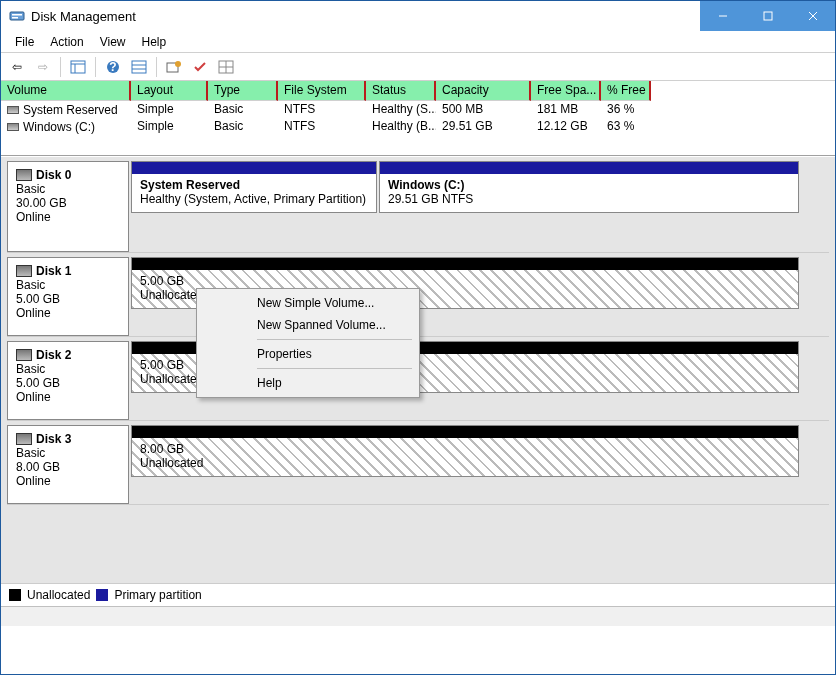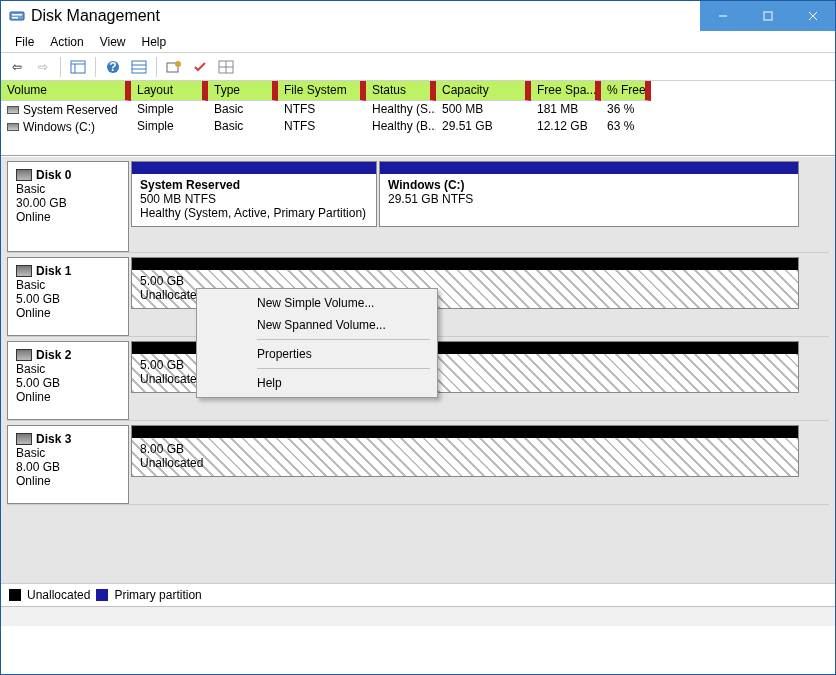--- a/index.html
+++ b/index.html
@@ -1,32 +1,32 @@
 <!DOCTYPE html>
 <html><head>
 <meta charset="utf-8">
 <style>
 * { box-sizing: border-box; font-family: "Segoe UI", Tahoma, sans-serif; font-size: 12px; }
 body { margin: 0; background: #fff; width: 836px; height: 675px; overflow: hidden; border: 1px solid #1e5a9e; }
 .titlebar { background: #fff; height: 30px; display: flex; align-items: center; padding: 0 0 0 8px; }
 .titlebar .ticon { width: 16px; height: 16px; margin-right: 6px; }
-.title-text { font-size: 16px; color: #000; }
+.title-text { font-size: 13px; color: #000; }
 .spacer { flex: 1; }
 .winbtn { width: 45px; height: 30px; display:flex; align-items:center; justify-content:center; color:#fff; }
 .winbtn.min, .winbtn.max { background:#4f95d9; }
 .winbtn.close { background:#4f95d9; }
 .menubar { height: 22px; background:#fff; display:flex; align-items:center; padding: 0 6px; border-bottom: 1px solid #d0d0d0;}
 .menuitem { padding: 2px 8px; cursor:default; }
 .toolbar { height: 28px; background:#fff; display:flex; align-items:center; padding: 0 4px; border-bottom: 1px solid #d0d0d0; gap:2px;}
 .tbtn { width:24px; height:22px; border:1px solid transparent; display:flex; align-items:center; justify-content:center;}
 .tbtn svg, .tbtn span { pointer-events:none; }
 .divider { width:1px; height:20px; background:#d0d0d0; margin: 0 3px; }
 .listview { border-bottom: 1px solid #a0a0a0; }
 .lvhdr { display:flex; height:20px; }
-.lvhdr .col { border-right: 6px solid #b91c1c; border-bottom:1px solid #d0d0d0; background:#bef264; padding: 2px 6px; overflow:hidden; white-space:nowrap;}
+.lvhdr .col { border-right: 2px solid #b91c1c; border-bottom:1px solid #d0d0d0; background:#86efac; padding: 2px 6px; overflow:hidden; white-space:nowrap;}
 .lvrow { display:flex; height:17px; }
 .lvrow .cell { padding: 1px 6px; overflow:hidden; white-space:nowrap;}
 .c-vol{width:130px;} .c-lay{width:77px;} .c-type{width:70px;} .c-fs{width:88px;} .c-stat{width:70px;} .c-cap{width:95px;} .c-free{width:70px;} .c-pct{width:50px;}
 .lvrow .c-vol { display:flex; align-items:center; gap:4px; }
 .drvicon { width:12px; height:8px; background: linear-gradient(#888,#ccc); border:1px solid #555; display:inline-block; }
 .graphical { position: relative; height: 470px; overflow-y:scroll; background:#e5e5e5; border-top:1px solid #fff;}
 .diskrow { display:flex; border-bottom: 1px solid #ccc; margin: 4px 6px 0 6px;}
 .diskhdr { width:122px; padding: 6px 8px; border:1px solid #888; border-right:1px solid #888; background:#fff;}
 .diskhdr .dname { display:flex; align-items:center; gap:4px; font-weight:bold;}
 .diskhdr .dline { font-size:12px; }
@@ -185,21 +185,20 @@
           </div>
     <div class="dline">Basic</div>
     <div class="dline">30.00 GB</div>
     <div class="dline">Online</div>
         </div>
         <div class="partarea">
           <div class="partbar">
             <div class="partbox" style="width: 246px;">
               <div class="cap navy"></div>
         <div class="pname">System Reserved</div>
-        <div>500 MB NTFS</div>
         <div>Healthy (System, Active, Primary Partition)</div>
             </div>
             <div class="partbox" style="width: 420px;">
               <div class="cap navy"></div>
         <div class="pname">Windows  (C:)</div>
         <div>29.51 GB NTFS</div>
             </div>
           </div>
         </div>
       </div>
@@ -261,21 +260,21 @@
               <div class="cap black"></div>
 
         <div>8.00 GB</div>
         <div>Unallocated</div>
             </div>
           </div>
         </div>
       </div>
     </div>
 
-  <div class="ctxmenu" style="left:195px; top:131px; width:242px;padding-left:32px;">
+  <div class="ctxmenu" style="left:195px; top:131px; width:224px;padding-left:32px;">
     <div class="mi">New Simple Volume...</div>
     <div class="mi">New Spanned Volume...</div>
     <div class="sep"></div>
     <div class="mi">Properties</div>
     <div class="sep"></div>
     <div class="mi">Help</div>
   </div>
 
   <div class="legend">
     <span class="swatch" style="background:#000"></span>

